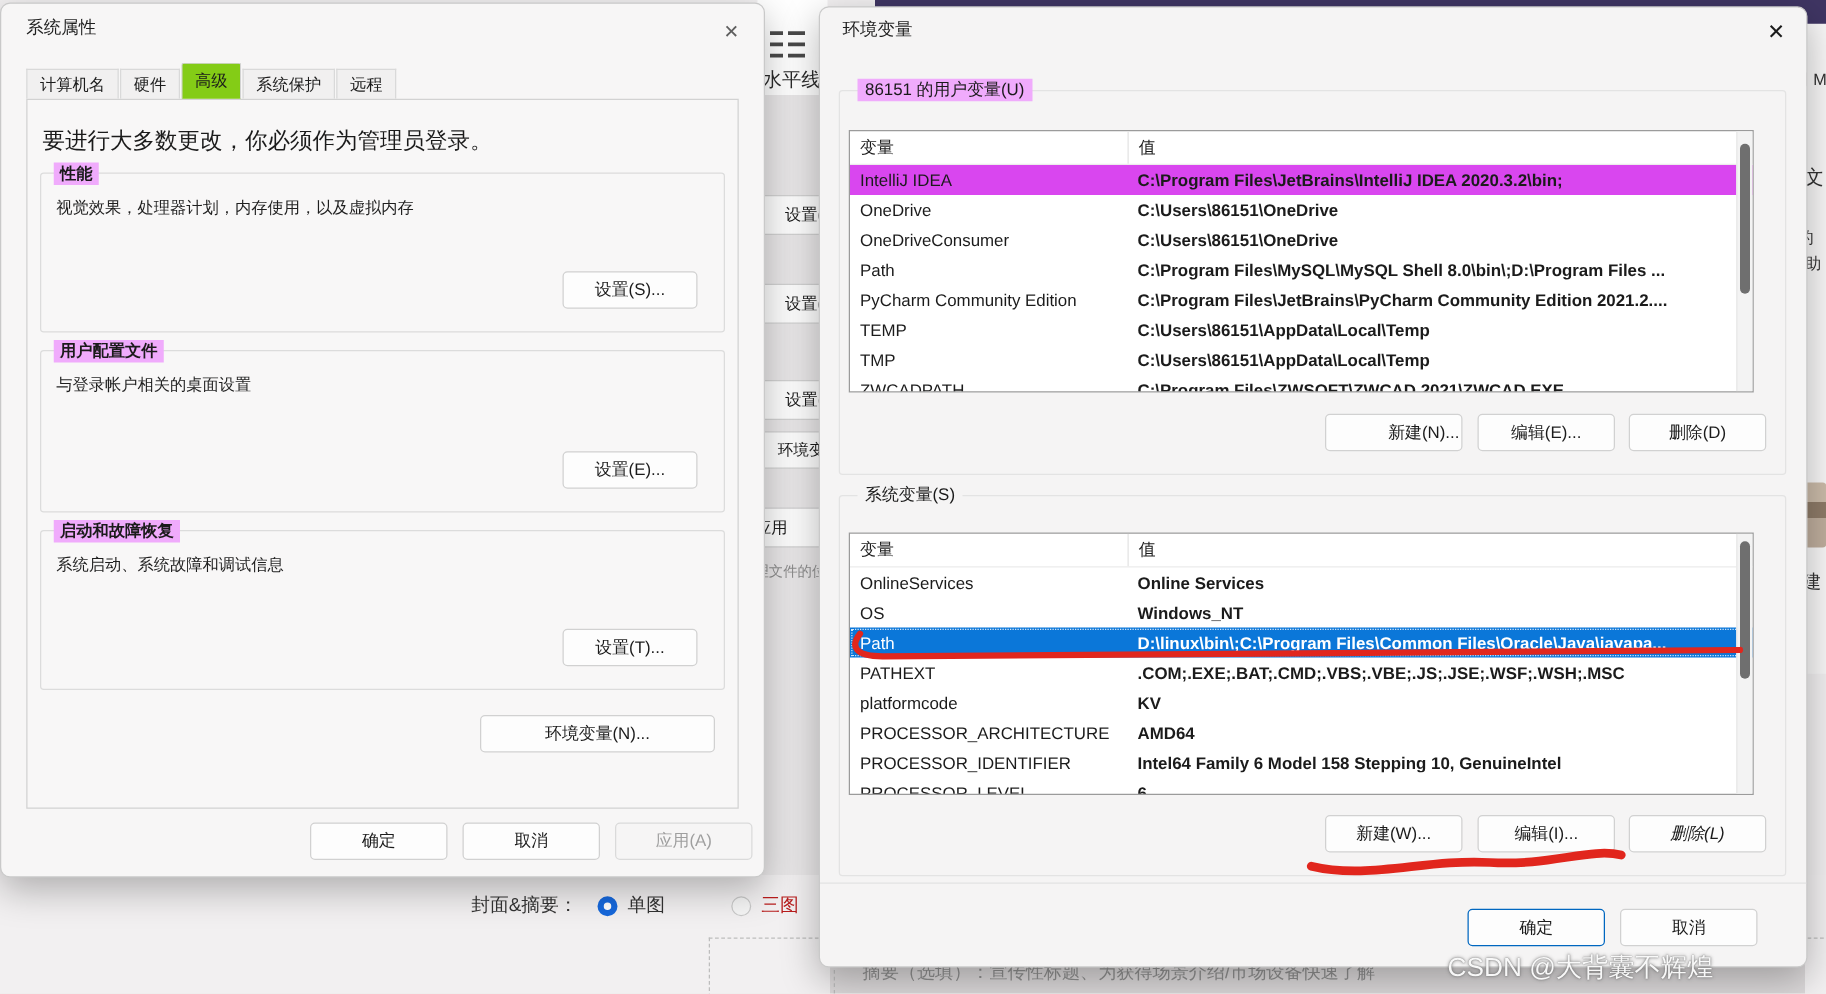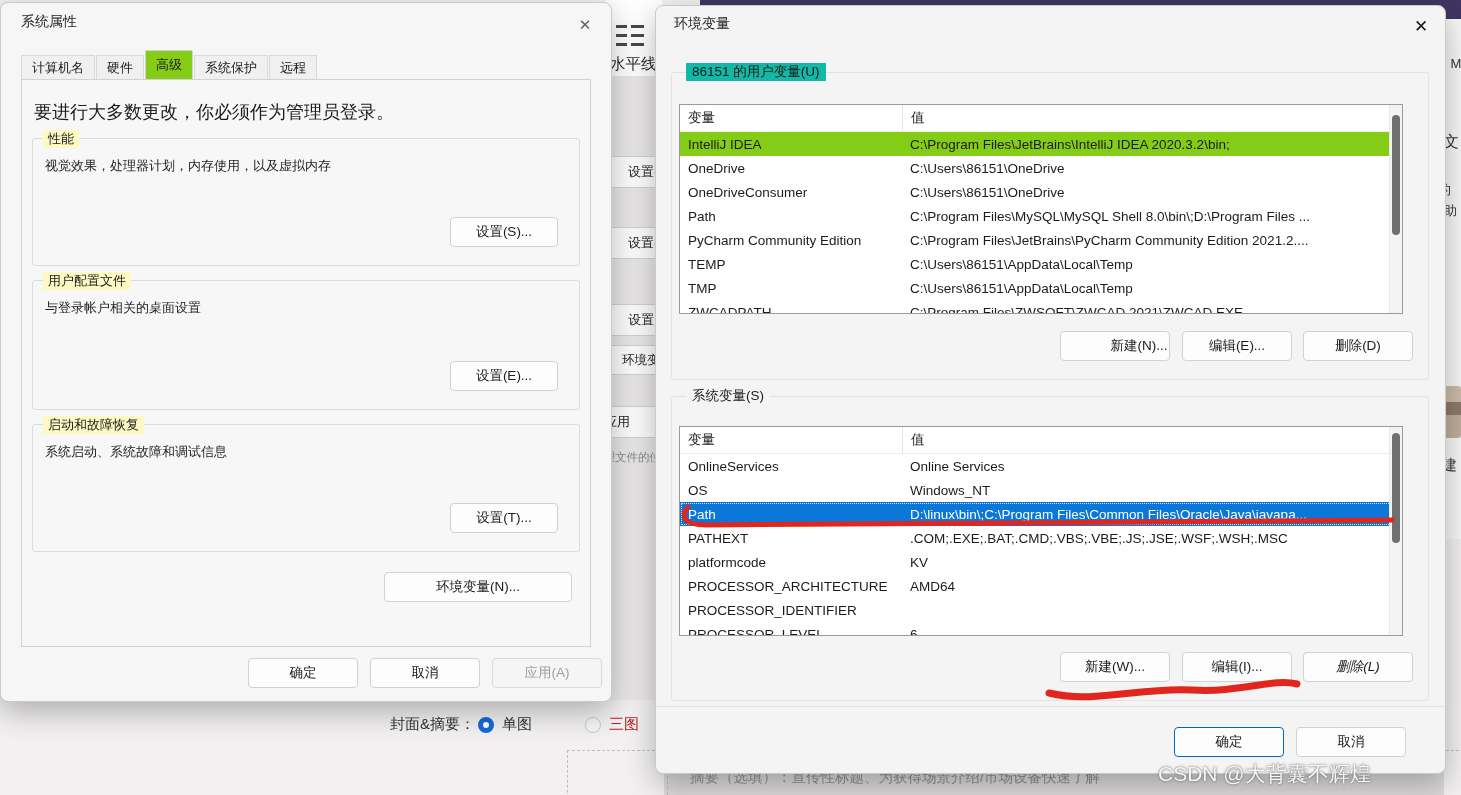--- a/index.html
+++ b/index.html
@@ -37,40 +37,40 @@
   .tabbar{left:20px;top:48px;height:28px;display:flex;align-items:flex-end;}
   .tab{background:#f1f0f0;border:1px solid #d9d9d9;border-bottom:none;height:23px;
      display:flex;align-items:center;padding:0 10px;font-size:13px;margin-right:1px;}
   .tab.active{background:#84cc16;border:1px solid #d2d2d2;border-bottom:none;height:28px;
      border-radius:2px 2px 0 0;position:relative;z-index:2;}
   .tabpanel{left:20px;top:76px;width:568px;height:566px;background:#f8f7f7;
      border:1px solid #d2d2d2;}
   
   .grp{position:absolute;border:1px solid #dcdcdc;border-radius:3px;}
   .legend{position:absolute;top:-9px;left:10px;padding:0 5px;font-size:13px;}
-  .legend-l{background:#fef9c3;}
+  .legend-l{background:#f0abfc;font-weight:bold;}
   .legend-r{background:#f5f4f4;font-size:13.5px;color:#1a1a1a;}
   .gdesc{position:absolute;left:12px;top:18px;font-size:13px;color:#1f1f1f;white-space:nowrap;}
   
   .btn{position:absolute;width:110px;height:30px;background:#fdfdfd;border:1px solid #d1d1d1;
      border-radius:4px;font-size:13.5px;color:#1b1b1b;display:flex;align-items:center;
      justify-content:center;font-family:inherit;padding:0;}
   .btn.accent{border:1.5px solid #0067c0;}
   .btn.disabled{color:#9f9f9f;background:#f6f5f5;border-color:#dadada;}
   
   .tbl{position:absolute;width:722px;height:208px;background:#fff;border:1px solid #9b9b9b;
      overflow:hidden;font-size:13.5px;}
   .thead{display:flex;height:26px;border-bottom:1px solid #ececec;}
   .th{display:flex;align-items:center;}
   .th-name{width:214px;padding-left:8px;border-right:1px solid #e4e4e4;}
   .th-val{flex:1;padding-left:8px;}
   .trow{display:flex;height:24px;align-items:center;white-space:nowrap;}
   .td-name{width:214px;padding-left:8px;flex:none;overflow:hidden;}
-  .td-val{flex:1;padding-left:8px;overflow:hidden;padding-right:16px;}
-  .trow.hl{background:#84cc16;}
+  .td-val{flex:1;padding-left:8px;overflow:hidden;padding-right:16px;font-weight:bold;}
+  .trow.hl{background:#d946ef;}
   .trow.sel{background:#0b77d9;color:#fff;outline:1px dotted #cfe4f7;outline-offset:-2px;}
   .vscroll{position:absolute;right:0;top:0;bottom:0;width:12px;background:#f3f3f3;
      border-left:1px solid #e8e8e8;}
   .vthumb{position:absolute;left:2px;width:8px;border-radius:4px;background:#6f6f6f;}
   
   .cover-label{font-size:15px;color:#333;}
   .radio{position:absolute;width:16px;height:16px;border-radius:50%;box-sizing:border-box;}
   .radio.on{border:5px solid #1668dc;background:#fff;}
   .radio.off{border:1px solid #c9c9c9;background:#f5f5f5;}
   .dashed-a{left:567px;top:750px;width:900px;height:200px;border:1px dashed #bdbdbd;}
@@ -108,21 +108,21 @@
   <div class="gbtn z2" style="left:572px;top:406px;width:88px;height:30px;">应用</div>
   <div class="abs ghost-text z2">处理文件的位置</div>
 
   <div class="abs edge-frag z2" style="left:1434px;top:55px;font-size:13px;">用 M</div>
   <div class="abs edge-frag z2" style="left:1443px;top:132px;font-size:16px;">文</div>
   <div class="abs edge-frag z2" style="left:1438px;top:181px;font-size:13px;">的</div>
   <div class="abs edge-frag z2" style="left:1444px;top:202px;font-size:13px;">助</div>
   <div class="abs avatar-frag z2"></div>
   <div class="abs edge-frag z2" style="left:1442px;top:456px;font-size:15px;">建</div>
 
-  <div class="abs cover-label z2" style="left:390px;top:715px;">封面&amp;摘要：</div>
+  <div class="abs cover-label z2" style="left:377px;top:715px;">封面&amp;摘要：</div>
   <div class="radio on z2 abs" style="left:478px;top:717px;"></div>
   <div class="abs cover-label z2" style="left:502px;top:715px;">单图</div>
   <div class="radio off z2 abs" style="left:585px;top:717px;"></div>
   <div class="abs cover-label z2" style="left:609px;top:715px;color:#b91c1c;">三图</div>
   <div class="abs dashed-a z2"></div>
   <div class="abs dashed-b z2"></div>
   <div class="abs summary-hint">摘要（选填）：宣传性标题、为获得场景介绍/市场设备快速了解</div>
   <div class="abs watermark">CSDN @大背囊不辉煌</div>
 
   <div class="dlg dlg-left">
@@ -164,21 +164,21 @@
     <button class="btn" style="left:247px;top:655px;">确定</button>
     <button class="btn" style="left:369px;top:655px;">取消</button>
     <button class="btn disabled" style="left:491px;top:655px;">应用(A)</button>
   </div>
 
   <div class="dlg dlg-right">
     <div class="abs dlg-title" style="left:18px;top:9px;text-align:center;">环境变量</div>
     <div class="close-x" style="right:10px;top:6px;font-size:17px;color:#1a1a1a;">✕</div>
 
     <div class="grp" style="left:15px;top:66px;width:756px;height:306px;border-color:#e3e3e3;"></div>
-    <div class="abs legend-r" style="left:30px;top:57px;padding:0 6px;background:#14b8a6;">86151 的用户变量(U)</div>
+    <div class="abs legend-r" style="left:30px;top:57px;padding:0 6px;background:#f0abfc;">86151 的用户变量(U)</div>
 
     <div class="tbl" style="left:23px;top:98px;">
       <div class="thead">
         <div class="th th-name">变量</div>
         <div class="th th-val">值</div>
       </div>
       <div class="trow hl">
         <div class="td-name">IntelliJ IDEA</div>
         <div class="td-val">C:\Program Files\JetBrains\IntelliJ IDEA 2020.3.2\bin;</div>
       </div>
@@ -246,20 +246,21 @@
       <div class="trow">
         <div class="td-name">platformcode</div>
         <div class="td-val">KV</div>
       </div>
       <div class="trow">
         <div class="td-name">PROCESSOR_ARCHITECTURE</div>
         <div class="td-val">AMD64</div>
       </div>
       <div class="trow">
         <div class="td-name">PROCESSOR_IDENTIFIER</div>
+        <div class="td-val">Intel64 Family 6 Model 158 Stepping 10, GenuineIntel</div>
       </div>
       <div class="trow">
         <div class="td-name">PROCESSOR_LEVEL</div>
         <div class="td-val">6</div>
       </div>
       <div class="vscroll">
         <div class="vthumb" style="top:6px;height:110px;"></div>
       </div>
     </div>
 

